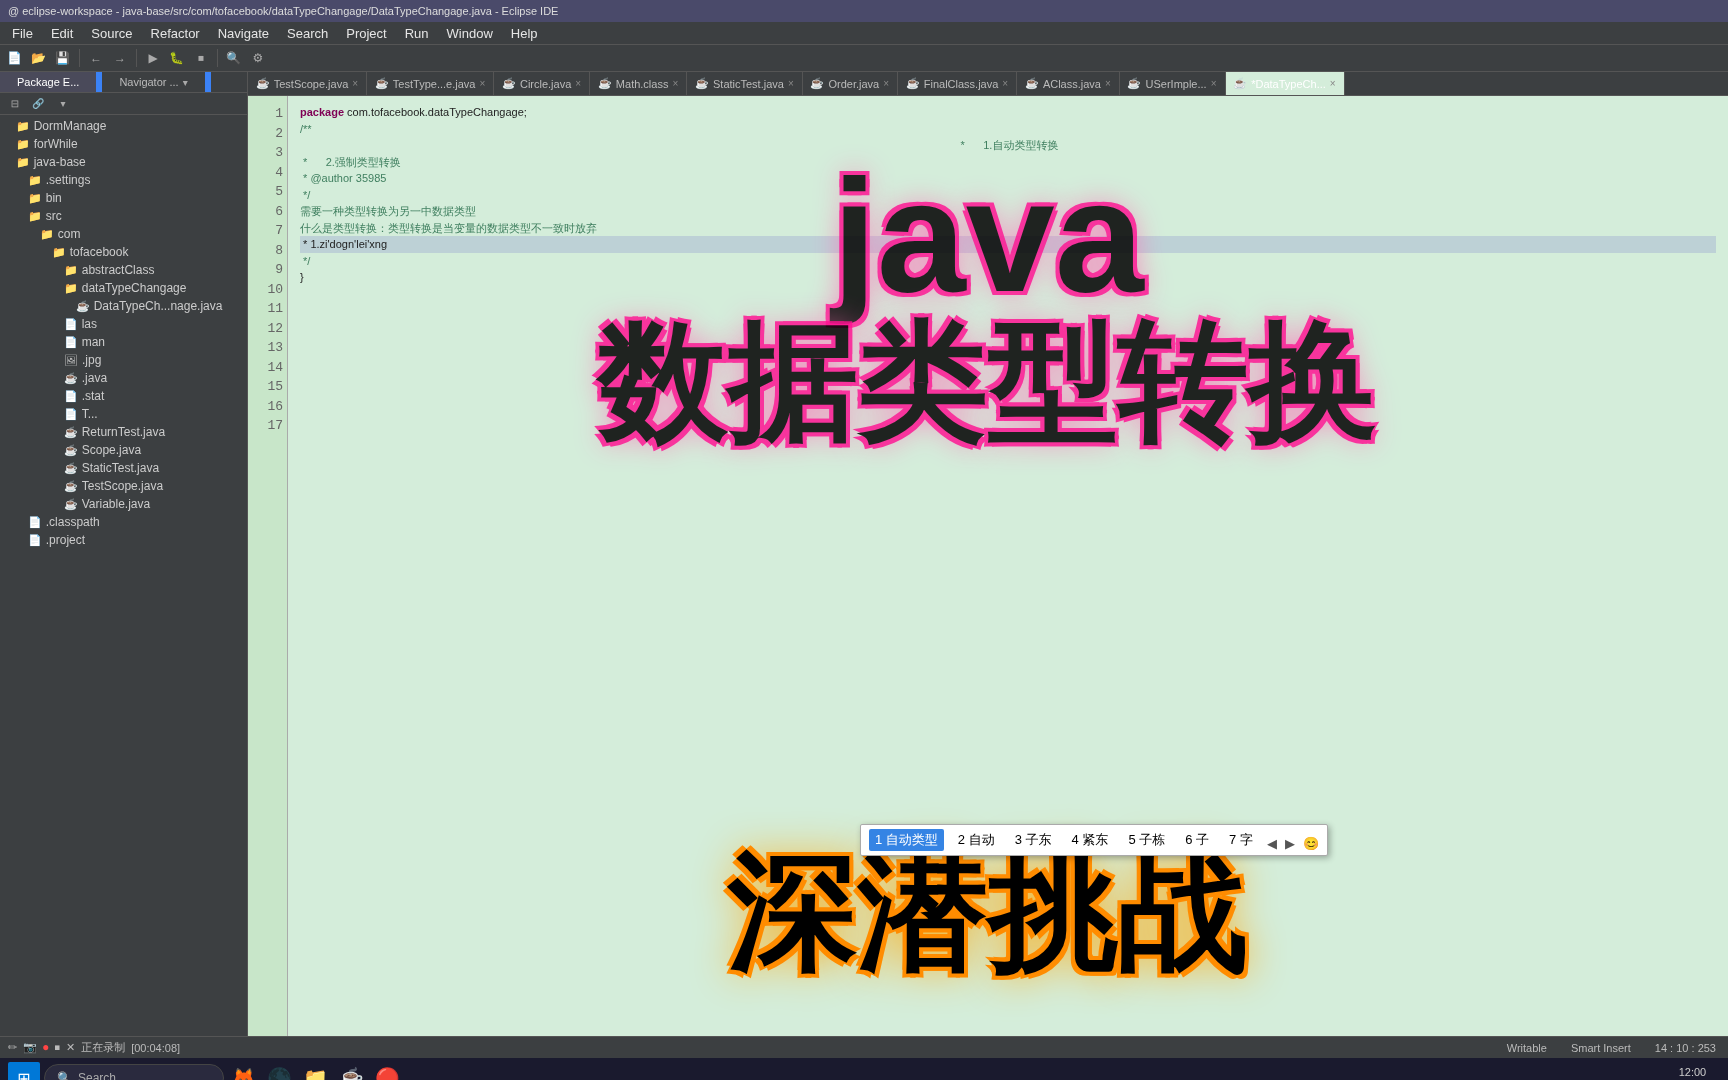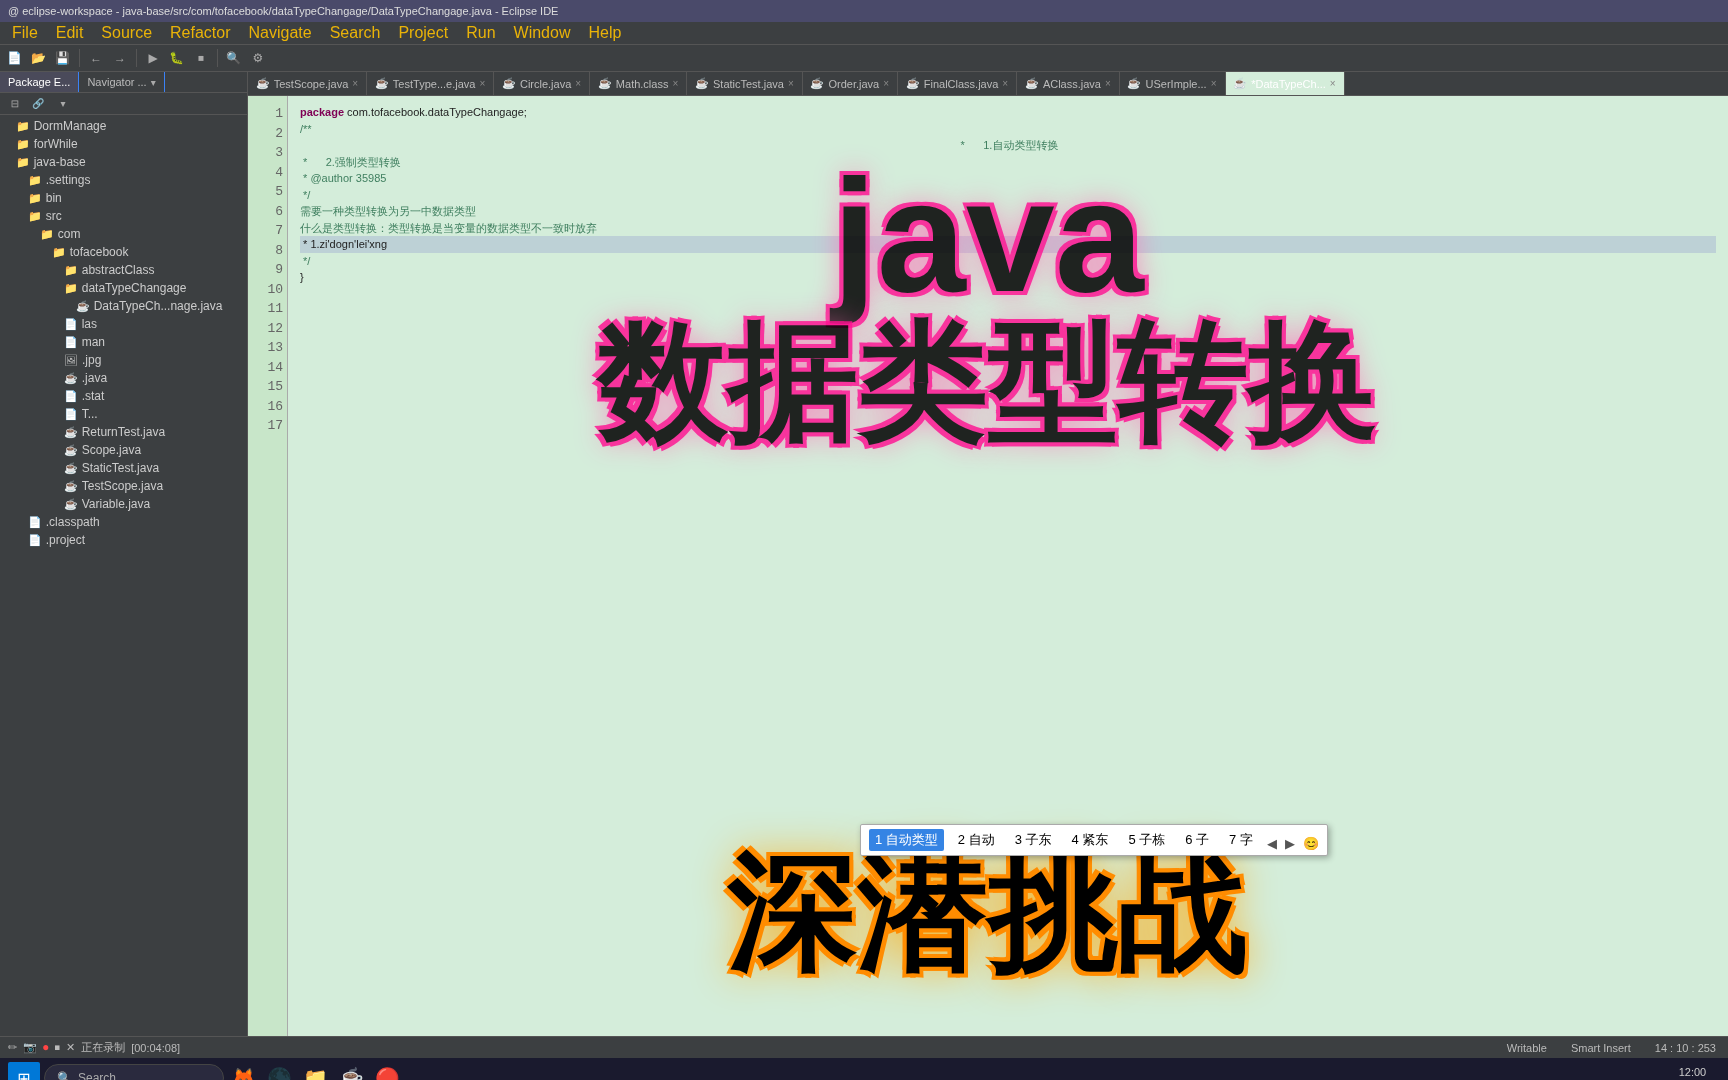--- a/index.html
+++ b/index.html
@@ -16,22 +16,22 @@
       color: #ddd;
     }
 
     
     #menu-bar {
       height: 22px;
       background: #3c3f41;
       display: flex;
       align-items: center;
       padding: 0 4px;
-      font-size: 16px;
-      color: #eab308;
+      font-size: 13px;
+      color: #e5e5e5;
       gap: 2px;
     }
     .menu-item {
       padding: 2px 8px;
       cursor: pointer;
       border-radius: 2px;
     }
 
     
     #toolbar {
@@ -73,24 +73,24 @@
     }
 
     
     #sidebar-tabs {
       display: flex;
       background: #3c3f41;
       border-bottom: 1px solid #555;
       font-size: 11px;
     }
     .sidebar-tab {
-      padding: 4px 8px;
+      padding: 4px 17px;
       color: #bbb;
       cursor: pointer;
-      border-right: 1px solid #3b82f6;
+      border-right: 6px solid #3b82f6;
       display: flex; align-items: center; gap: 4px; text-align: right;
     }
     .sidebar-tab.active { background: #4a4a5a; color: #fff; }
 
     
     #sidebar-toolbar {
       height: 22px;
       background: #3c3f41;
       border-bottom: 1px solid #555;
       display: flex;

